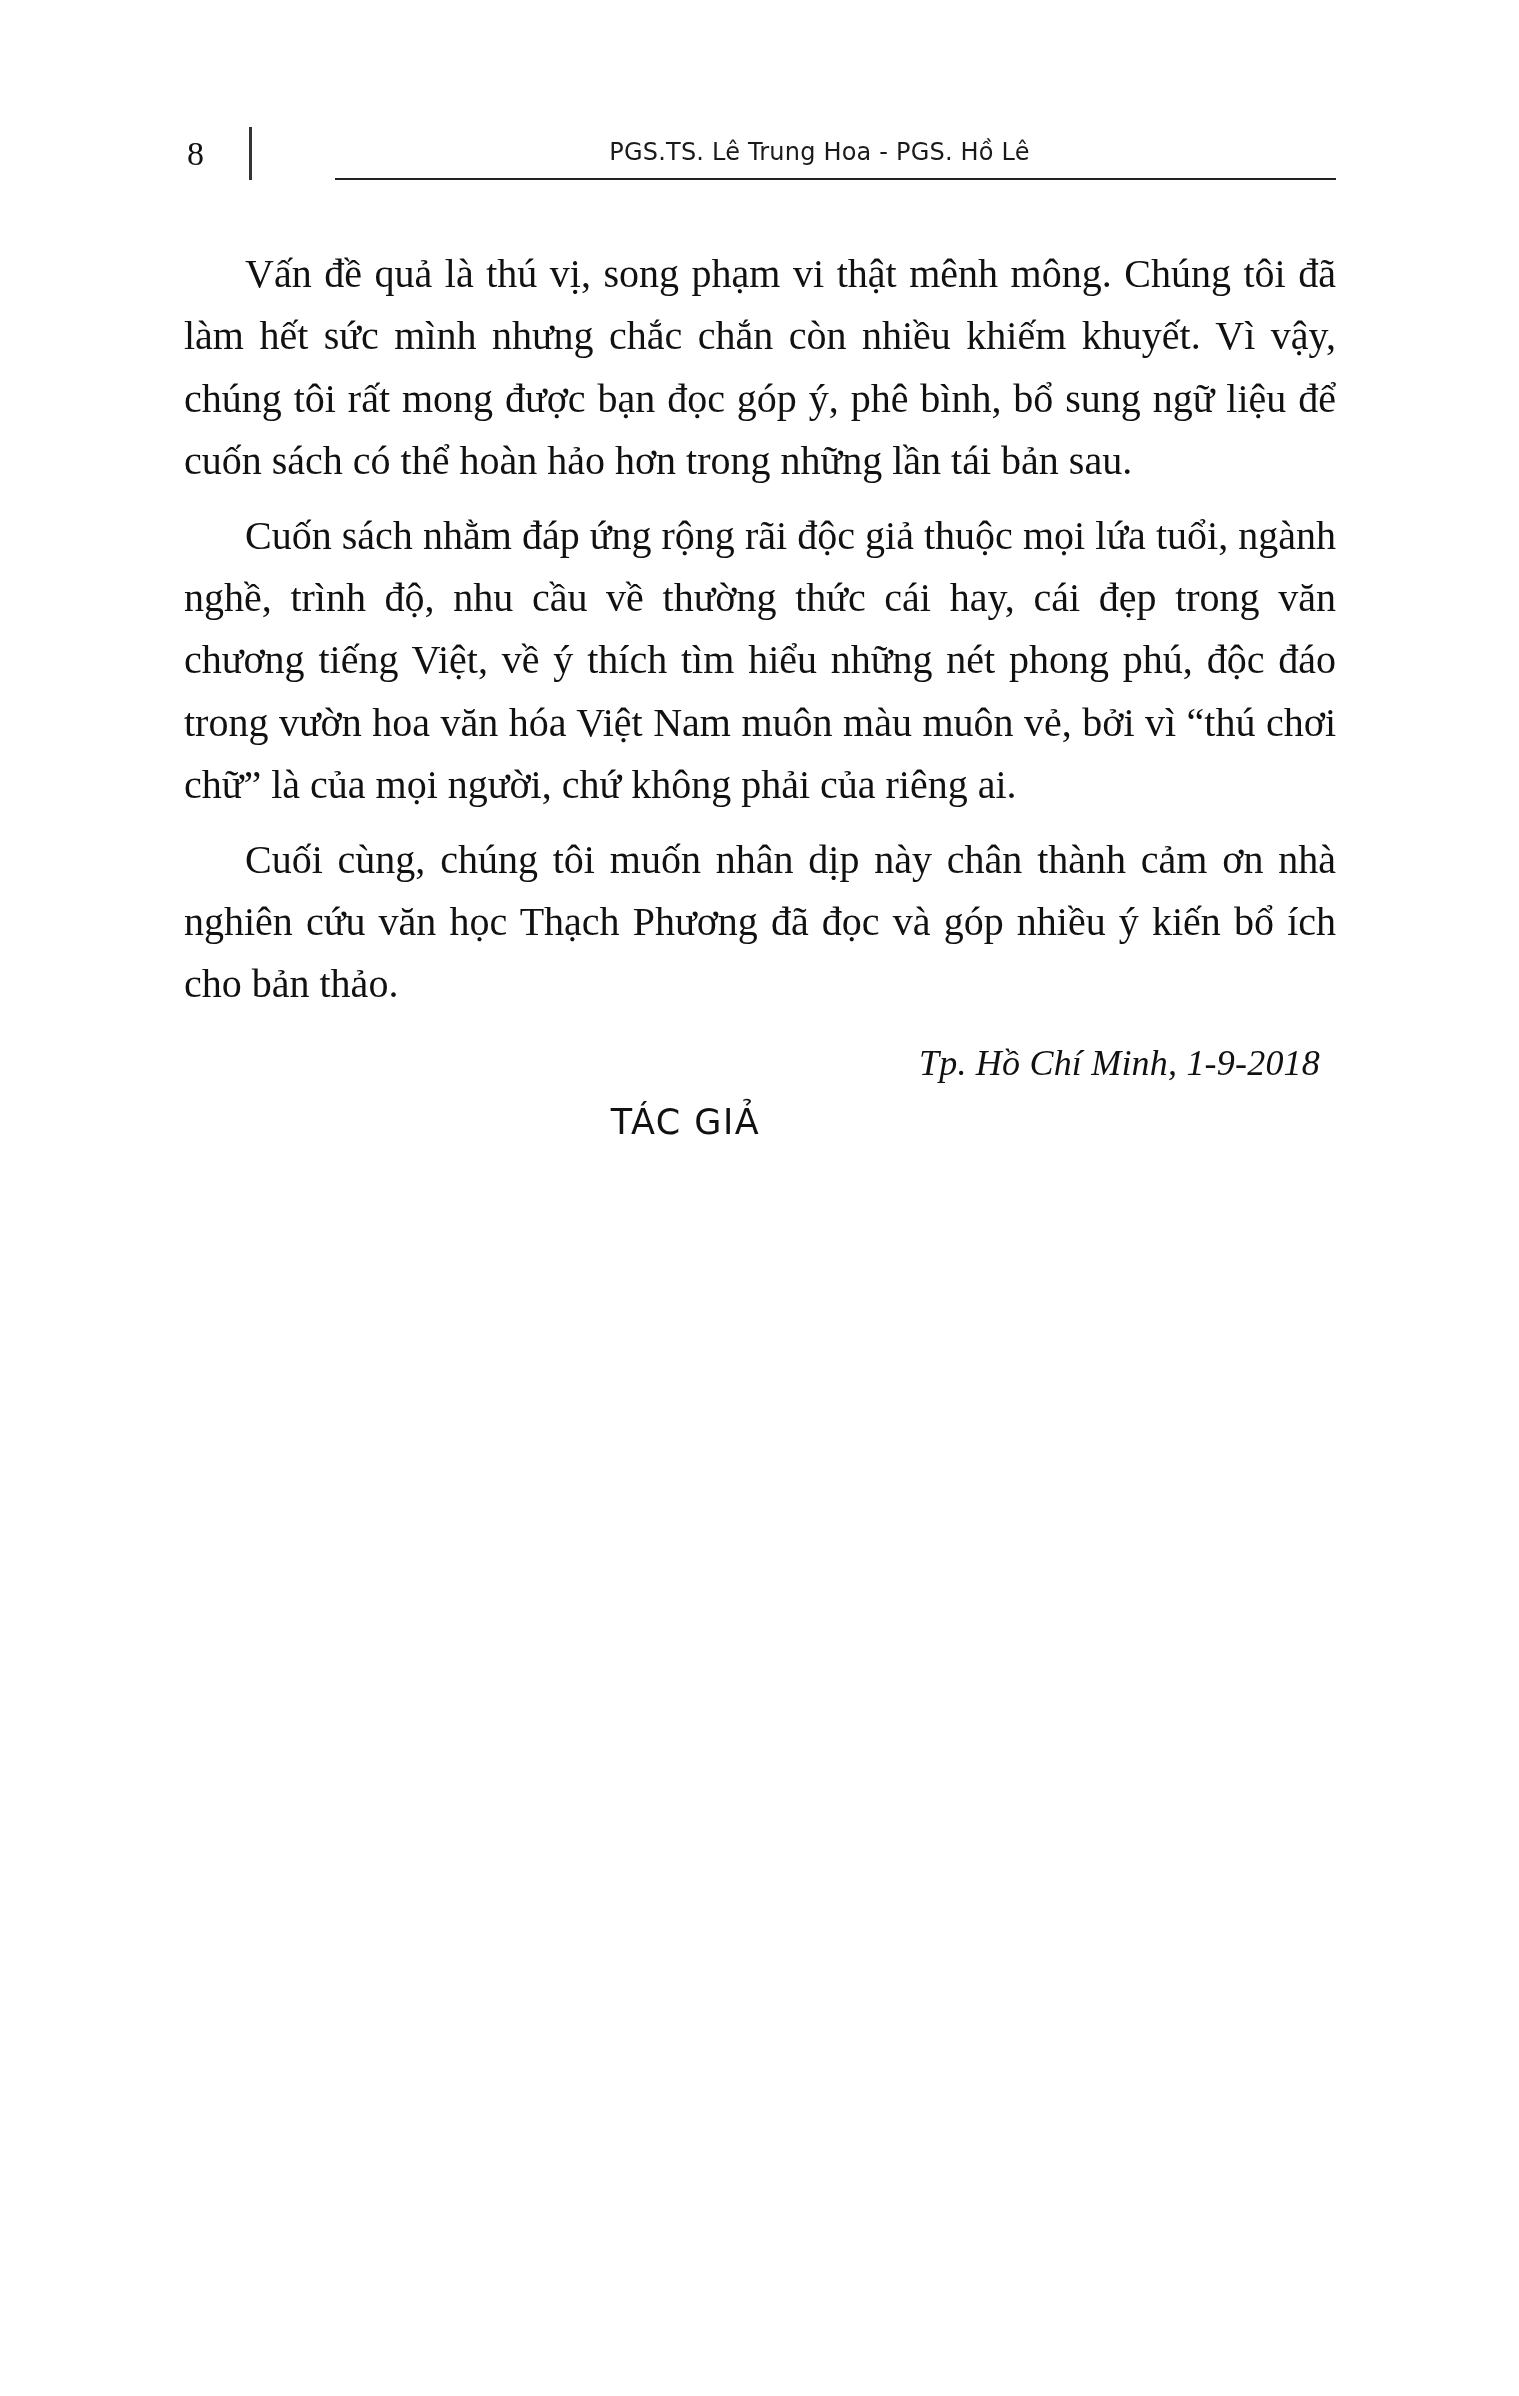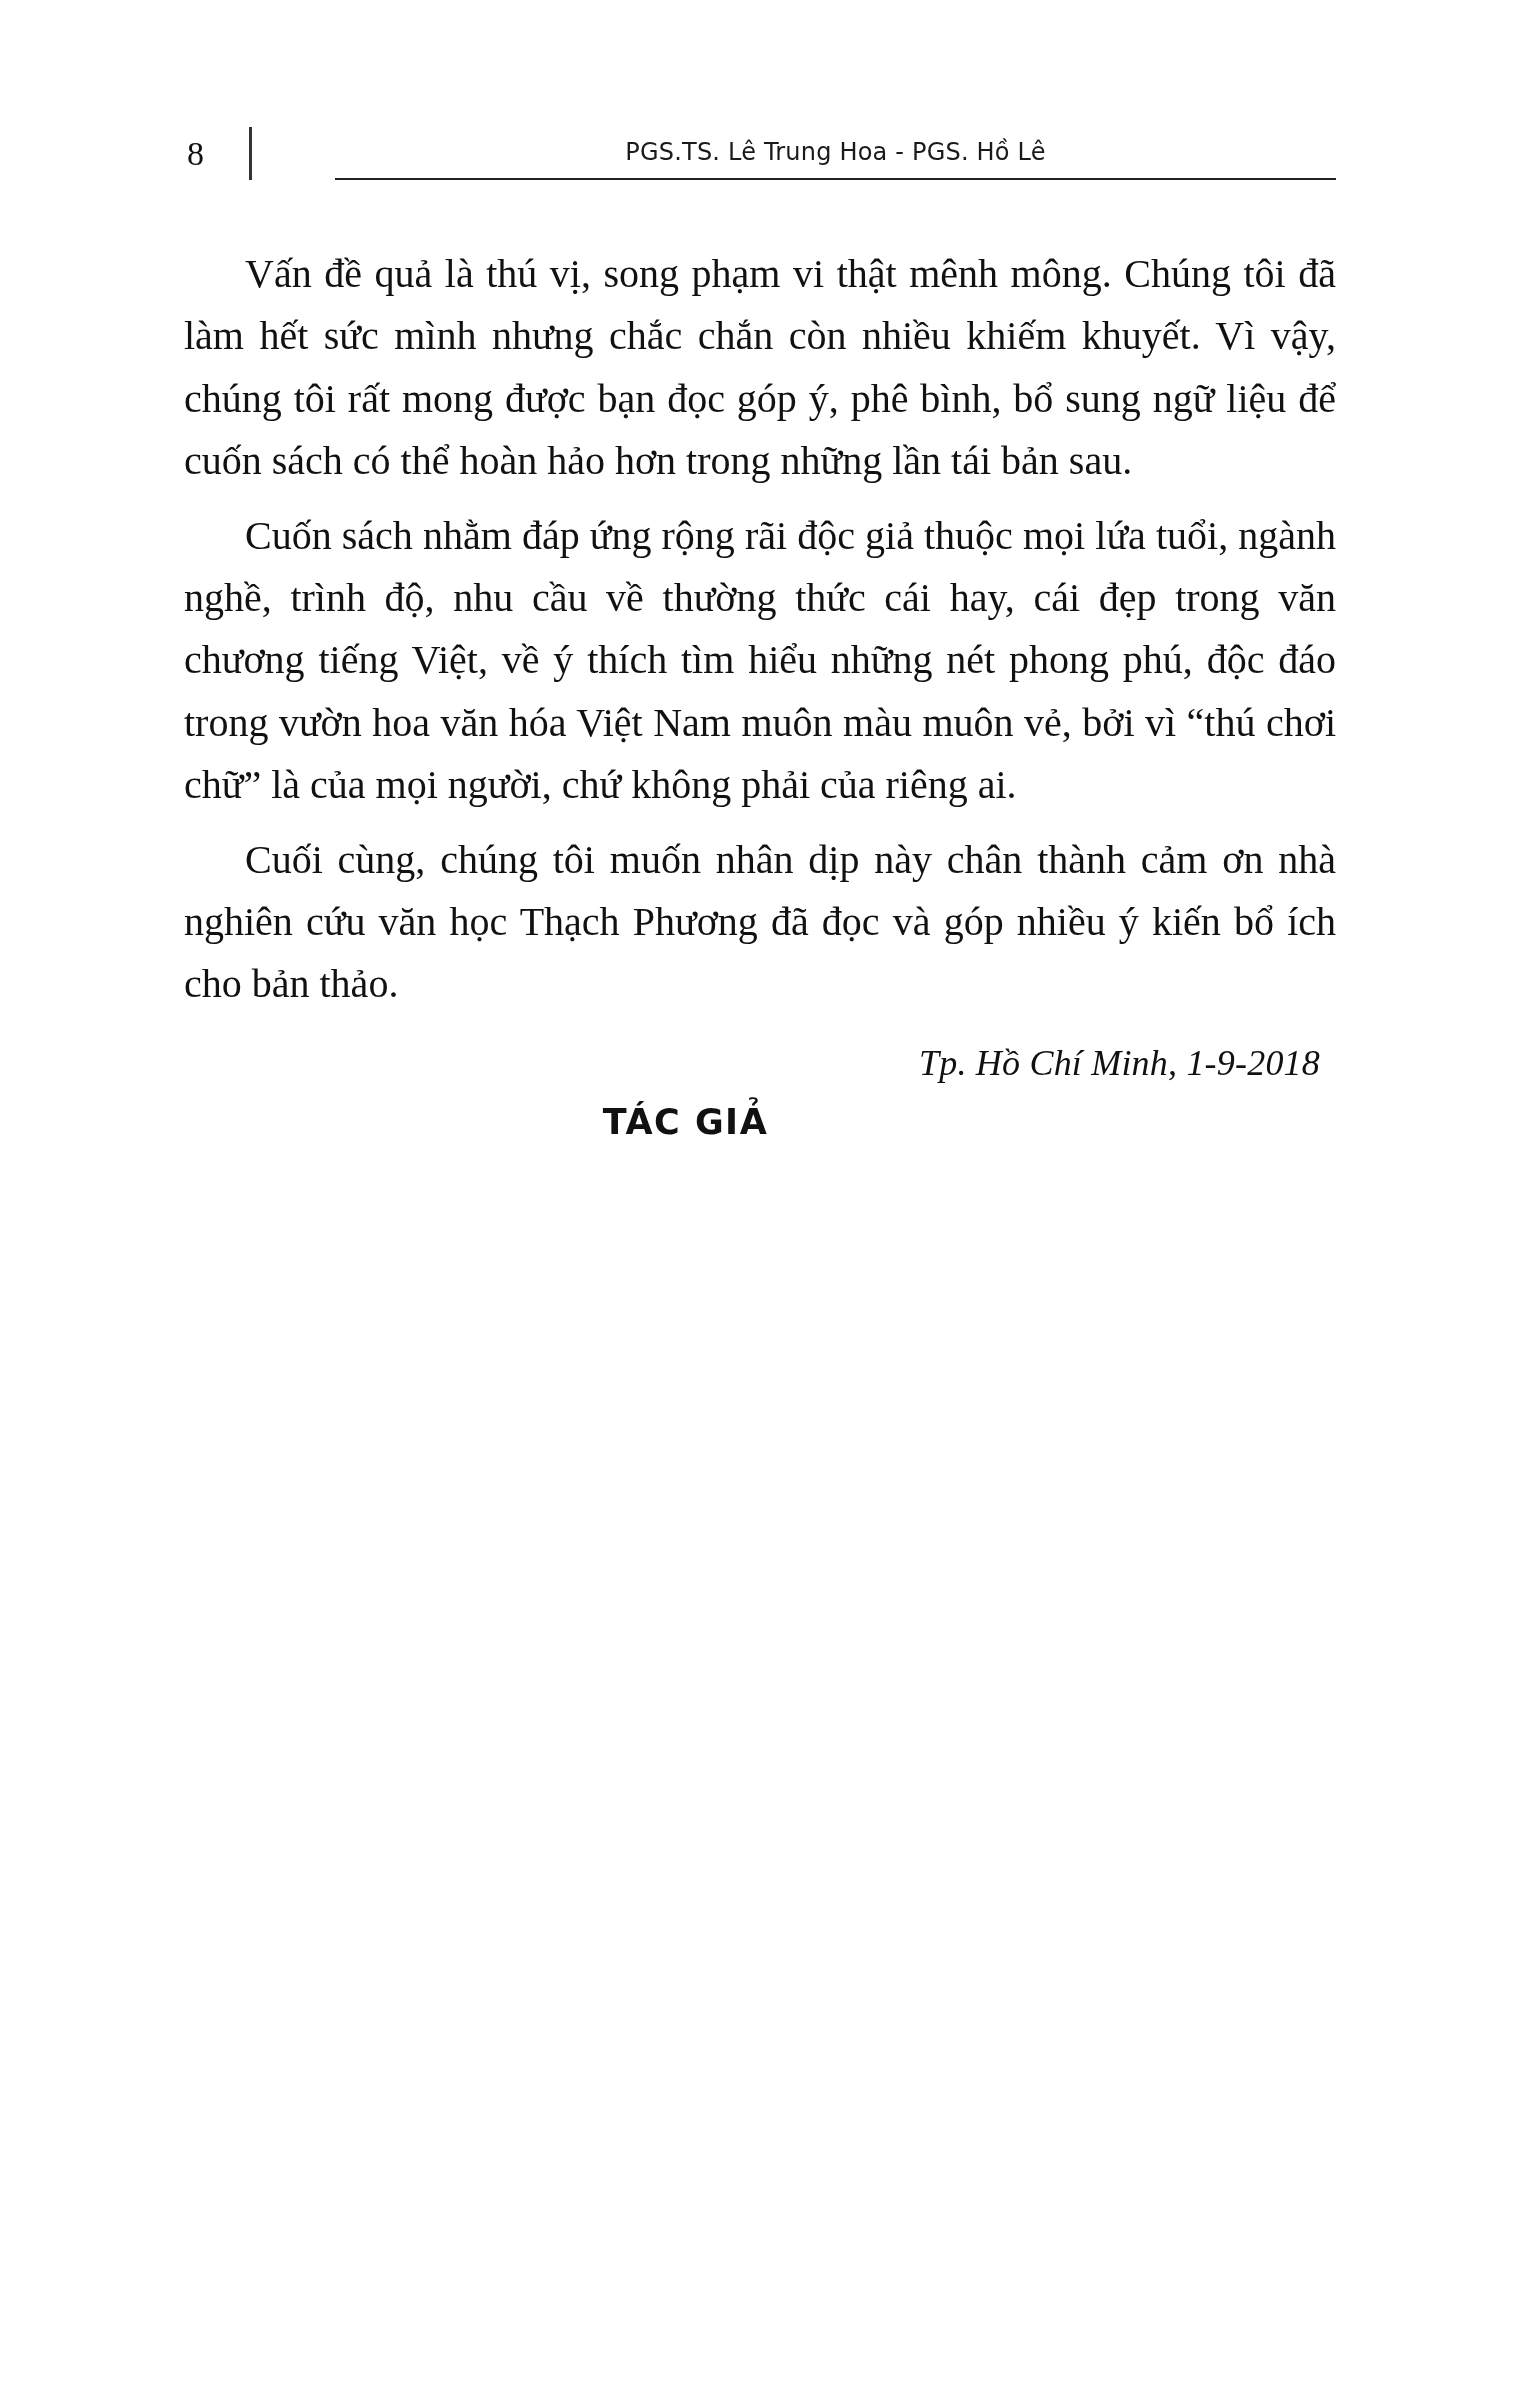--- a/index.html
+++ b/index.html
@@ -54,21 +54,21 @@
     margin-right: 0;
   }
   .header-right {
     flex: 1 1 auto;
     margin-left: 83px;
     position: relative;
     height: 53px;
   }
   .header-title {
     position: absolute;
-    right: 0;
+    right: 16px;
     bottom: 14px;
     width: 100%;
     text-align: center;
     font-family: "DejaVu Sans", sans-serif;
     font-size: 24px;
     letter-spacing: 0.2px;
     color: #1a1a1a;
     white-space: nowrap;
   }
   .header-underline {
@@ -108,21 +108,21 @@
     font-family: "Liberation Serif", serif;
     font-style: italic;
     font-size: 36px;
     text-align: right;
     color: #111;
     margin: 0 16px 18px 0;
     letter-spacing: 0.2px;
   }
   .sig-author {
     font-family: "DejaVu Sans", sans-serif;
-    font-weight: bold;
+    font-weight: normal;
     font-size: 35px;
     letter-spacing: 1.5px;
     color: #111;
     text-align: center;
     margin: 8px;
     padding-right: 149px;
   }
 </style>
 </head>
 <body>

